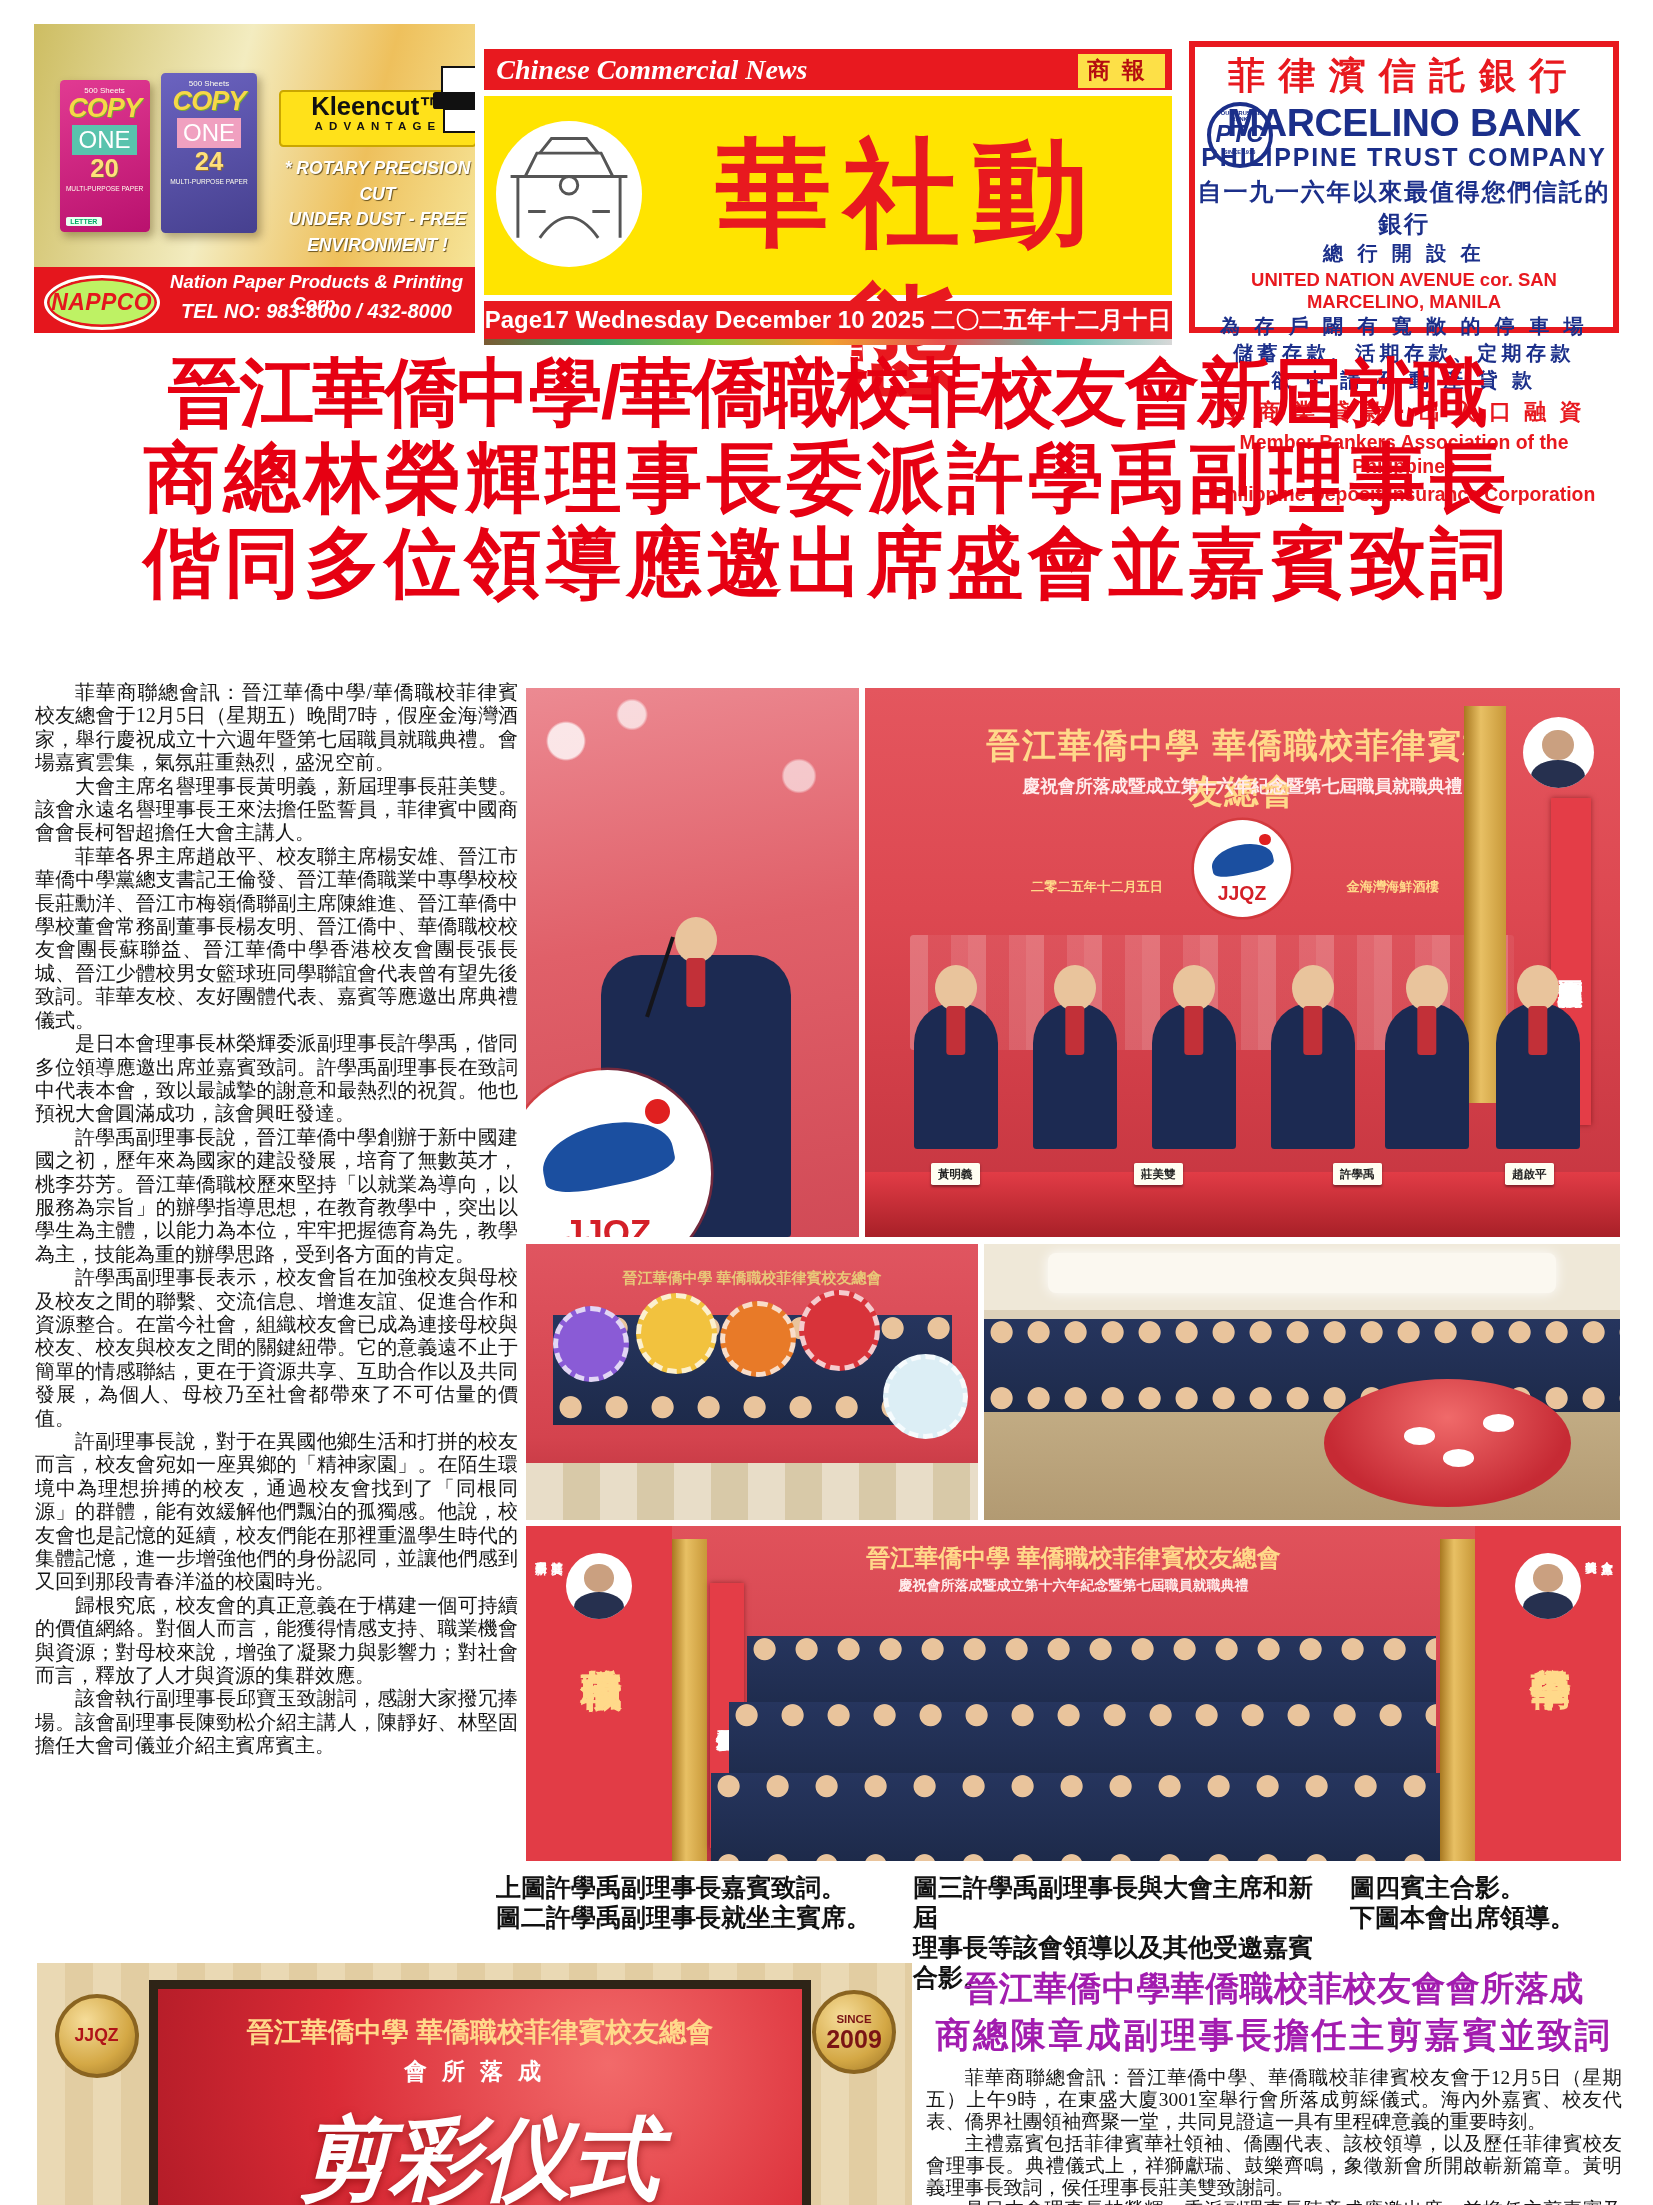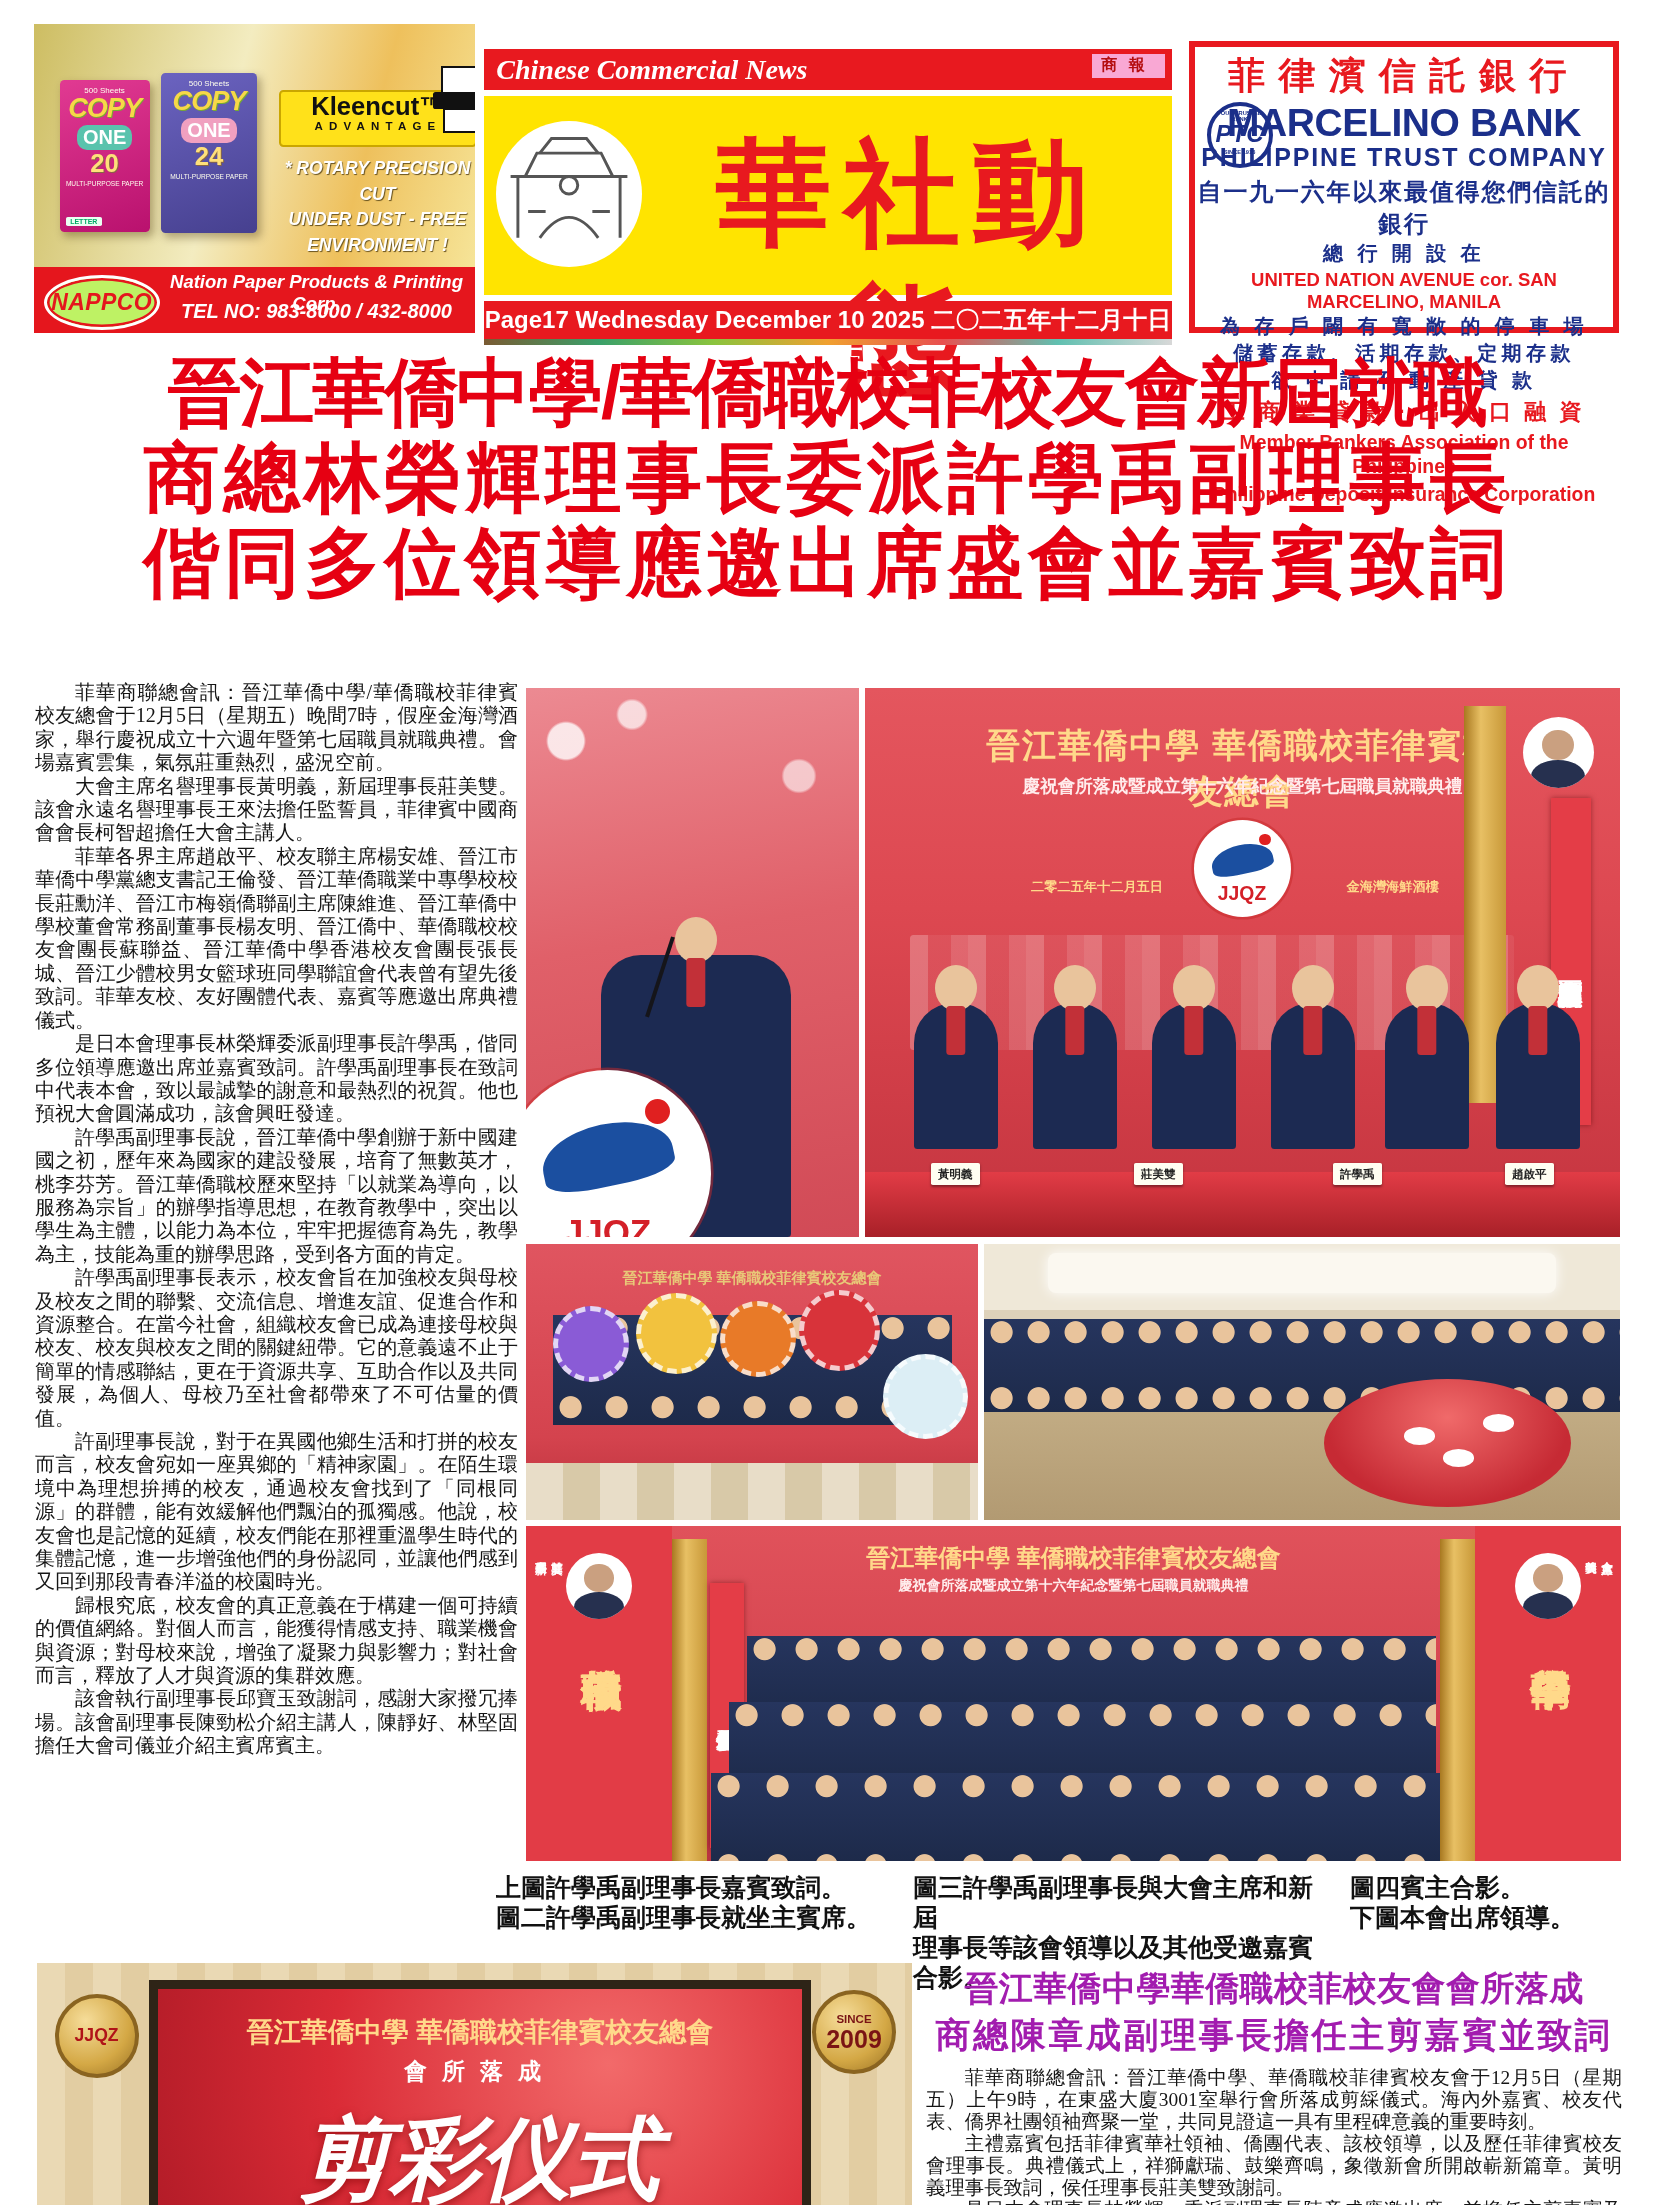--- a/index.html
+++ b/index.html
@@ -5,21 +5,21 @@
   html,body{margin:0;padding:0;background:#fff;}
   body{width:1654px;height:2911px;position:relative;font-family:"Liberation Sans","DejaVu Sans",sans-serif;}
   .abs{position:absolute;}
   
   .left-ad{left:34px;top:24px;width:441px;height:309px;background:linear-gradient(105deg,#cdbd62,#f3ecc0 42%,#eec05c 70%,#f7e9a0);overflow:hidden;}
   .copy-box{position:absolute;border-radius:4.4px;color:#fff;text-align:center;box-shadow:3.5px 4.4px 8px rgba(60,40,0,.35);}
   .copy1{left:25.6px;top:56px;width:90px;height:152px;background:linear-gradient(160deg,#e13a92,#b9116e);}
   .copy2{left:127px;top:49px;width:96px;height:160px;background:linear-gradient(160deg,#6b63c0,#46408f);}
   .copy-sheets{font-size:8px;color:#ffe;display:block;margin-top:6.2px;}
   .copy-word{font-size:27px;font-weight:900;font-style:italic;color:#f7d848;text-shadow:0.9px 1.3px 0 #7a3;letter-spacing:-0.9px;line-height:27px;}
-  .copy-one{display:inline-block;margin-top:2.6px;font-size:20px;font-weight:700;padding:0.9px 6.2px;border-radius:10px;}
+  .copy-one{display:inline-block;margin-top:2.6px;font-size:24px;font-weight:400;padding:0.9px 6.2px;border-radius:0;}
   .one1{background:#59c3ad;color:#fff;}
   .one2{background:#f0a0c0;color:#fff;}
   .copy-num{font-size:25.6px;font-weight:900;color:#ffe07a;text-shadow:0.9px 0.9px 0 #864;line-height:26.5px;}
   .copy-note{font-size:6.6px;color:#ffe;margin-top:4.4px;display:block;}
   .copy-chip{position:absolute;bottom:6.2px;left:6.2px;font-size:7px;font-weight:bold;color:#0a6;background:#eafff2;padding:0.9px 4.4px;border-radius:1.8px;}
   .kleen{left:245px;top:66px;width:194px;height:53px;background:#ffe11a;border:2.2px solid #caa600;border-radius:4.4px;text-align:center;}
   .kleen-name{font-size:25.6px;font-weight:900;color:#111;line-height:28px;}
   .kleen-adv{font-size:11.5px;letter-spacing:6.2px;color:#111;font-weight:bold;}
   .printer{left:399px;top:42px;width:57px;height:66px;}
   .printer .p1{position:absolute;left:8px;top:0;width:35px;height:26.5px;background:#fff;border:2.6px solid #111;}
@@ -28,21 +28,21 @@
   .ad-slogan{left:240px;top:132px;width:207px;text-align:center;font-size:17.6px;line-height:25.6px;font-weight:900;font-style:italic;color:#fff;text-shadow:0.9px 1.3px 0.9px #6a5420;}
   .ad-redband{left:0;bottom:0;width:100%;height:66px;background:#e5161d;}
   .nappco-oval{left:9.7px;top:8px;width:110px;height:49px;background:#bef264;border:3.1px solid #fff;border-radius:50%;box-shadow:0 0 0 2.6px #e5161d inset;text-align:center;}
   .nappco-txt{font-size:23px;font-weight:900;font-style:italic;color:#e5161d;line-height:48px;letter-spacing:0.4px;}
   .ad-company{left:128px;top:4.4px;width:309px;text-align:center;font-size:18.5px;font-weight:900;font-style:italic;color:#fff;}
   .ad-tel{left:128px;top:33px;width:309px;text-align:center;font-size:20px;font-weight:900;font-style:italic;color:#fff;}
   
   .masthead{left:484px;top:37px;width:688px;height:304px;}
   .mast-redbar{left:0;top:12.3px;width:100%;height:41px;background:#e8191f;}
   .mast-eng{position:absolute;left:12.3px;top:0;font-family:"Liberation Serif","DejaVu Serif",serif;font-style:italic;font-weight:bold;font-size:28px;color:#fff;line-height:41px;}
-  .shangbao{position:absolute;right:7px;top:4.4px;background:#f9a8d4;color:#b50d10;font-size:16px;font-weight:900;padding:1.8px 8.8px;letter-spacing:11.5px;}
+  .shangbao{position:absolute;right:7px;top:4.4px;background:#fde047;color:#b50d10;font-size:23px;font-weight:900;padding:1.8px 8.8px;letter-spacing:11.5px;}
   .mast-yellow{left:0;top:59px;width:100%;height:199px;background:#ffe400;}
   .mast-circle{position:absolute;left:12.3px;top:25px;width:146px;height:146px;background:#fff;border-radius:50%;overflow:hidden;}
   .mast-title{position:absolute;left:168px;top:23px;width:512px;text-align:center;font-family:"DejaVu Serif","Liberation Serif",serif;font-weight:900;font-size:116px;color:#e8191f;letter-spacing:12.3px;line-height:146px;}
   .mast-datebar{left:0;top:264px;width:100%;height:38px;background:#e8191f;color:#fff;text-align:center;font-size:24px;font-weight:bold;line-height:38px;}
   .mast-grad{left:0;top:302px;width:100%;height:6.2px;background:linear-gradient(90deg,#7a5a32,#3aa06a,#8ac43e,#f0a030,#e85050,#60c0b0,#d8d8d8);}
   
   .bank-ad{left:1189px;top:41px;width:430px;height:292px;border:6.2px solid #e8191f;background:#fff;box-sizing:border-box;text-align:center;padding-top:4.4px;}
   .bank-cn{font-size:37px;color:#e8191f;font-family:"DejaVu Serif","Liberation Serif",serif;font-weight:900;letter-spacing:13.2px;}
   .bank-row{position:relative;margin-top:0.9px;}
   .ptc{position:absolute;left:11.5px;top:0;width:66px;height:66px;border:4.4px solid #1b2f8a;border-radius:50%;box-sizing:border-box;}

